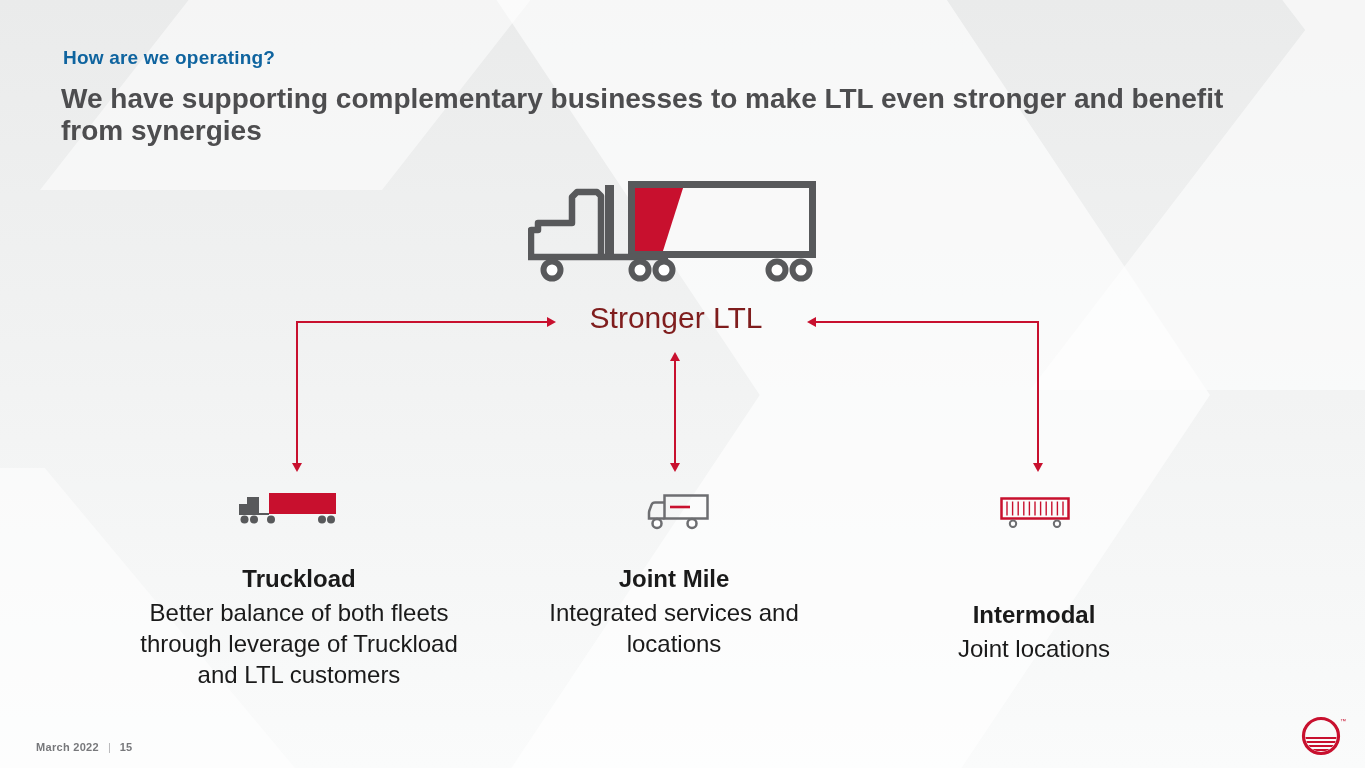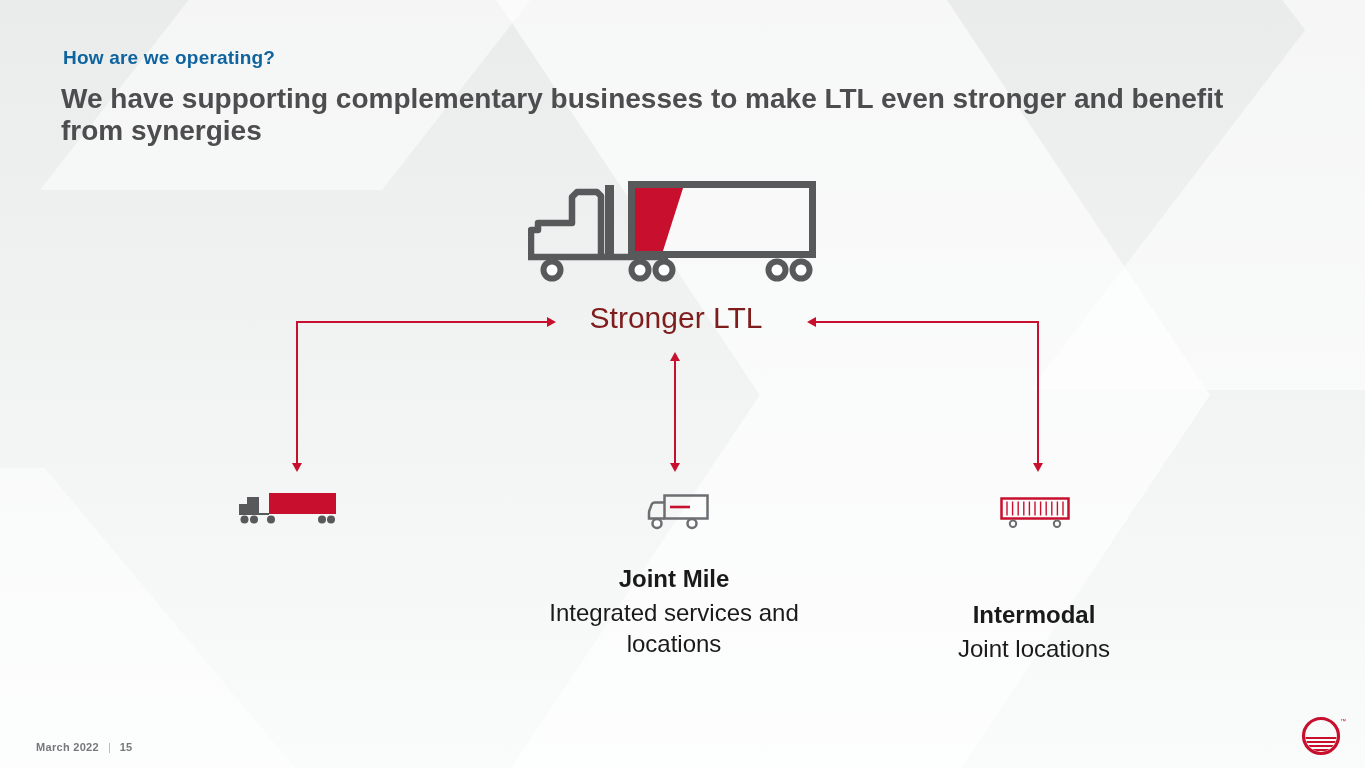--- a/index.html
+++ b/index.html
@@ -133,20 +133,22 @@
       <line x1="46.2" y1="4.5" x2="46.2" y2="18.5"></line>
     <line x1="51.8" y1="4.5" x2="51.8" y2="18.5"></line>
       <line x1="57.4" y1="4.5" x2="57.4" y2="18.5"></line>
     <line x1="63" y1="4.5" x2="63" y2="18.5"></line>
   </g>
   <circle cx="13" cy="26.8" r="3.2" fill="#fff" stroke="#6d6e71" stroke-width="2"></circle>
   <circle cx="57" cy="26.8" r="3.2" fill="#fff" stroke="#6d6e71" stroke-width="2"></circle>
 </svg>
 
 <div class="col" id="col-truckload">
+  <h3>Truckload</h3>
+  <p>Better balance of both fleets through leverage of Truckload and LTL customers</p>
 </div>
 <div class="col" id="col-finalmile">
   <h3>Joint Mile</h3>
   <p>Integrated services and locations</p>
 </div>
 <div class="col" id="col-intermodal">
   <h3>Intermodal</h3>
   <p>Joint locations</p>
 </div>
 

